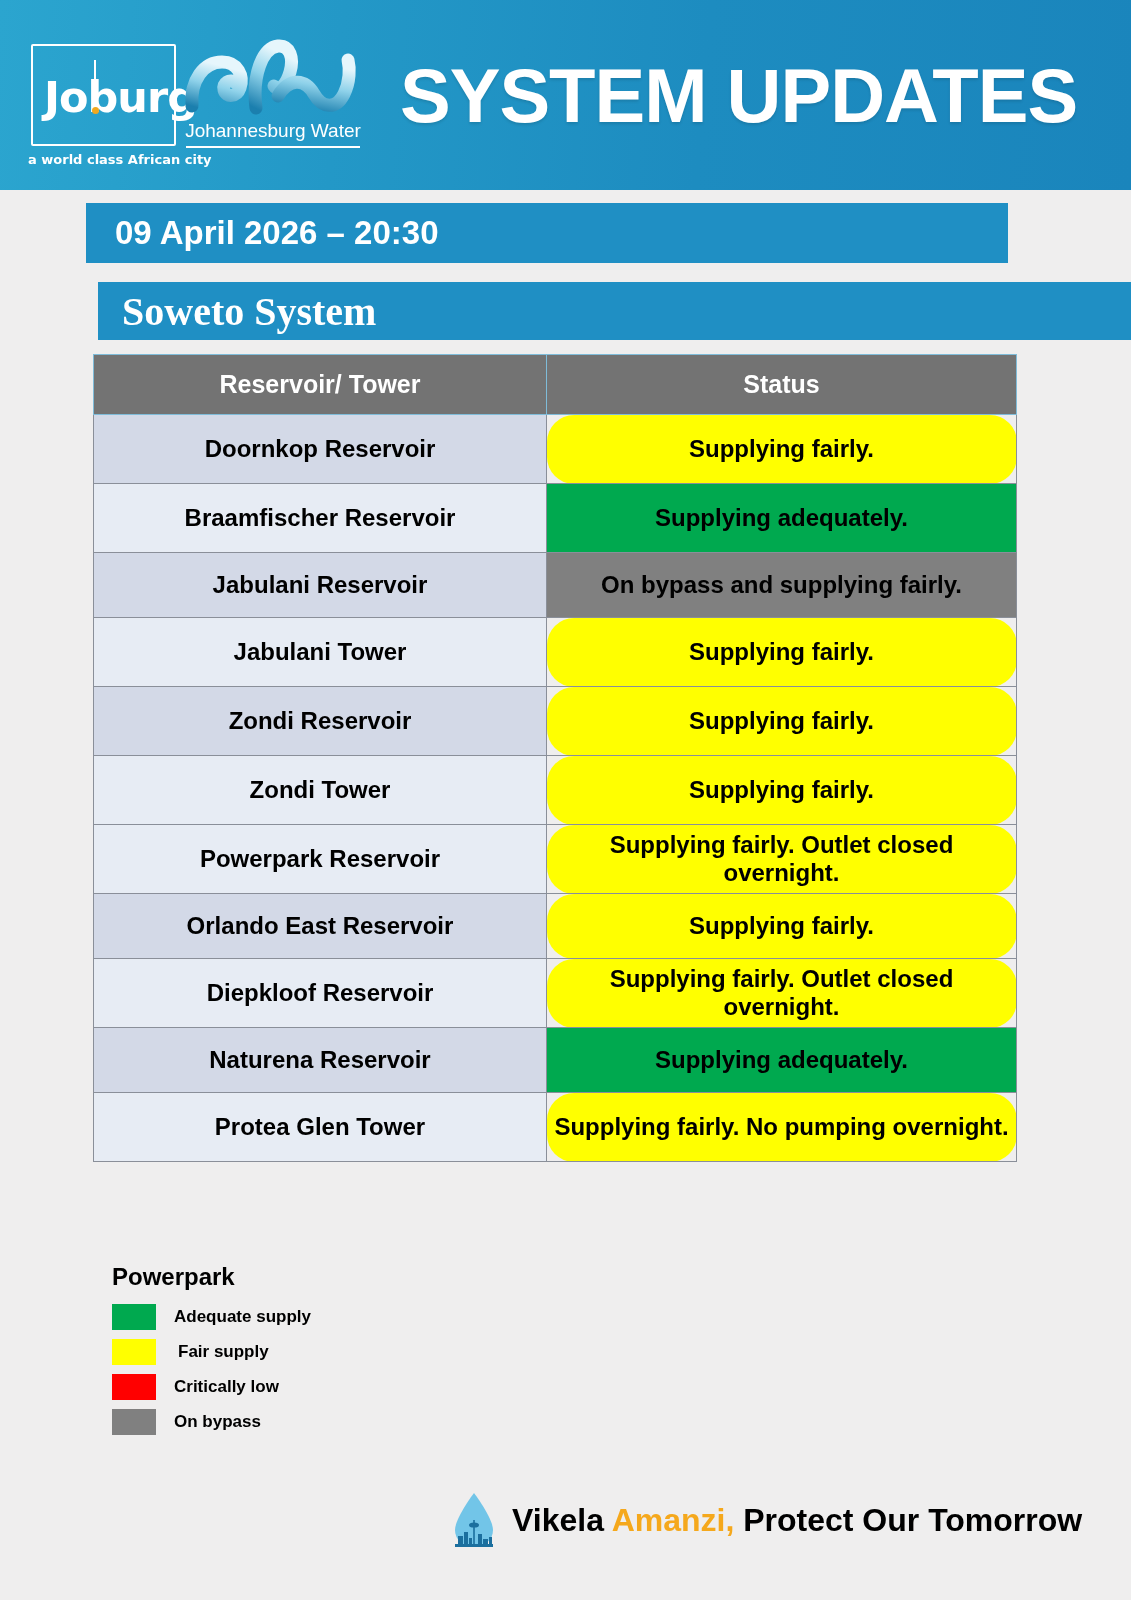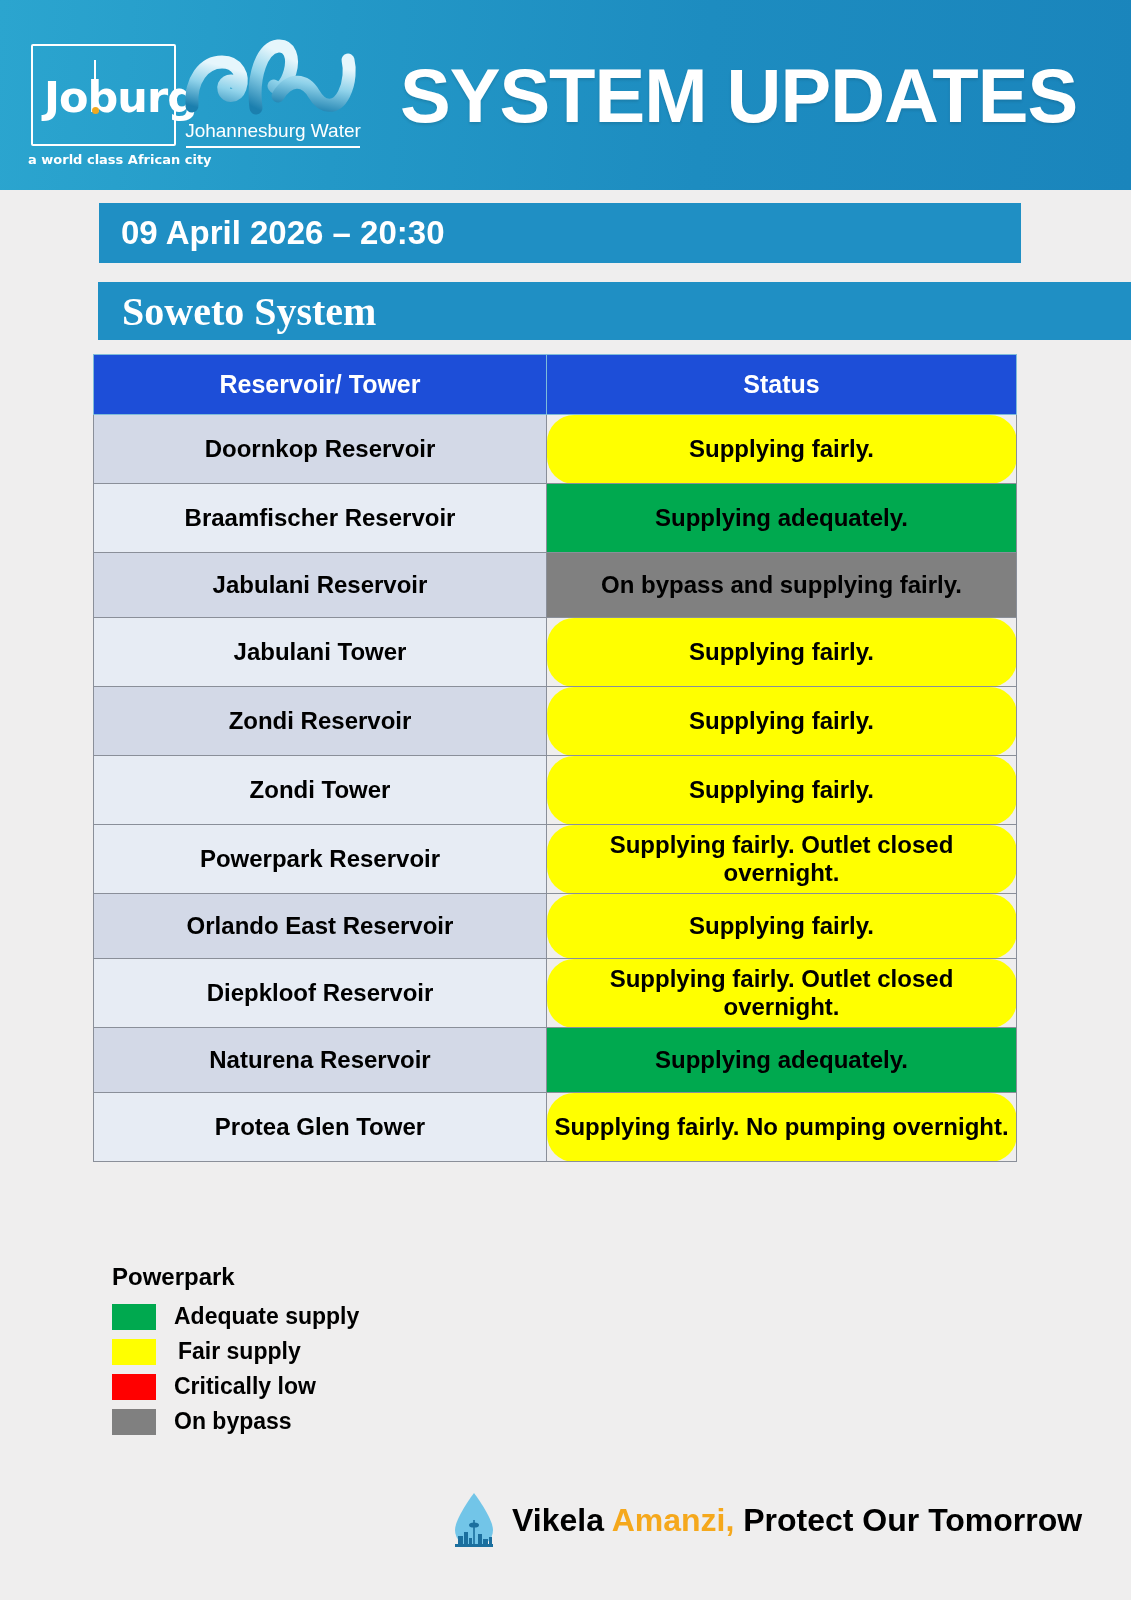--- a/index.html
+++ b/index.html
@@ -110,24 +110,24 @@
   .banner {
     position: absolute;
     background: #1f8fc4;
     color: #ffffff;
     display: flex;
     align-items: center;
     font-weight: 700;
     font-family: "Liberation Sans", sans-serif;
   }
   .banner-date {
-    left: 99px; top: 203px;
+    left: 86px; top: 203px;
     width: 922px; height: 60px;
     font-size: 33px;
-    padding-left: 22px;
+    padding-left: 29px;
     box-sizing: border-box;
   }
   .banner-system {
     left: 98px; top: 282px;
     width: 1075px; height: 58px;
     font-size: 40px;
     padding-left: 24px;
     box-sizing: border-box;
     font-family: Liberation Serif, serif;
   }
@@ -145,21 +145,21 @@
   .table col.c2 { width: 470px; }
   .table th, .table td {
     border: 1px solid #8a8f99;
     text-align: center;
     vertical-align: middle;
     font-weight: 700;
     padding: 4px 6px;
     box-sizing: border-box;
   }
   .table th {
-    background: #1d4ed8;
+    background: #737373;
     color: #ffffff;
     font-size: 25px;
     height: 60px;
     border-color: #7fbcd9;
   }
   .name-cell {
     font-size: 24px;
     color: #000000;
     margin-left: 8px;
   }
@@ -194,21 +194,21 @@
     display: flex;
     align-items: center;
     height: 35px;
   }
   .ind-swatch {
     width: 44px;
     height: 26px;
     flex: 0 0 44px;
   }
   .ind-label {
-    font-size: 23px;
+    font-size: 17px;
     font-weight: 700;
     color: #000000;
     margin-left: 18px;
     white-space: nowrap;
   }
   .ind-label.indent { margin-left: 22px; }
 
   
   .footer {
     position: absolute;

